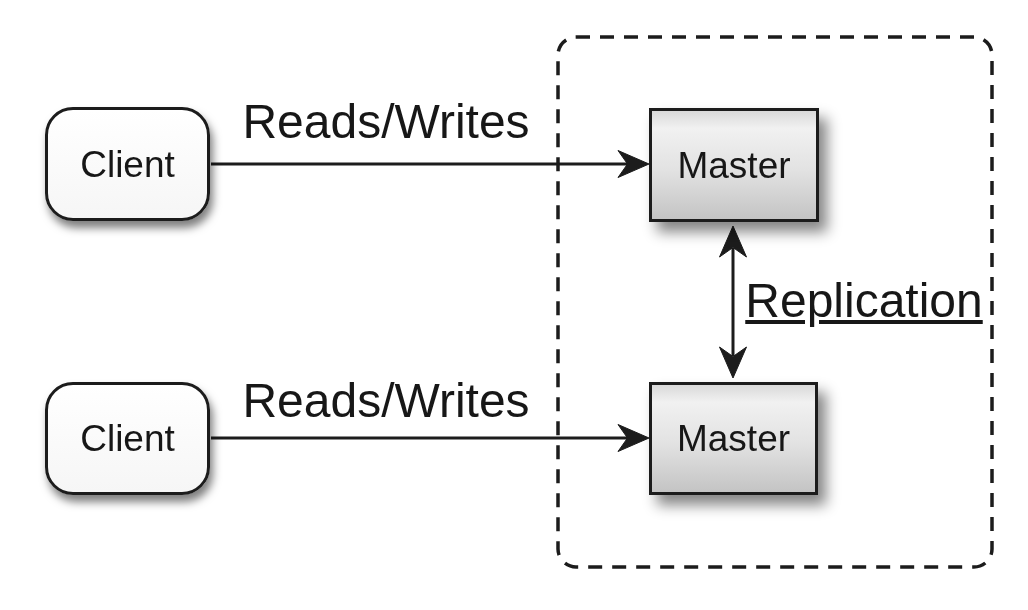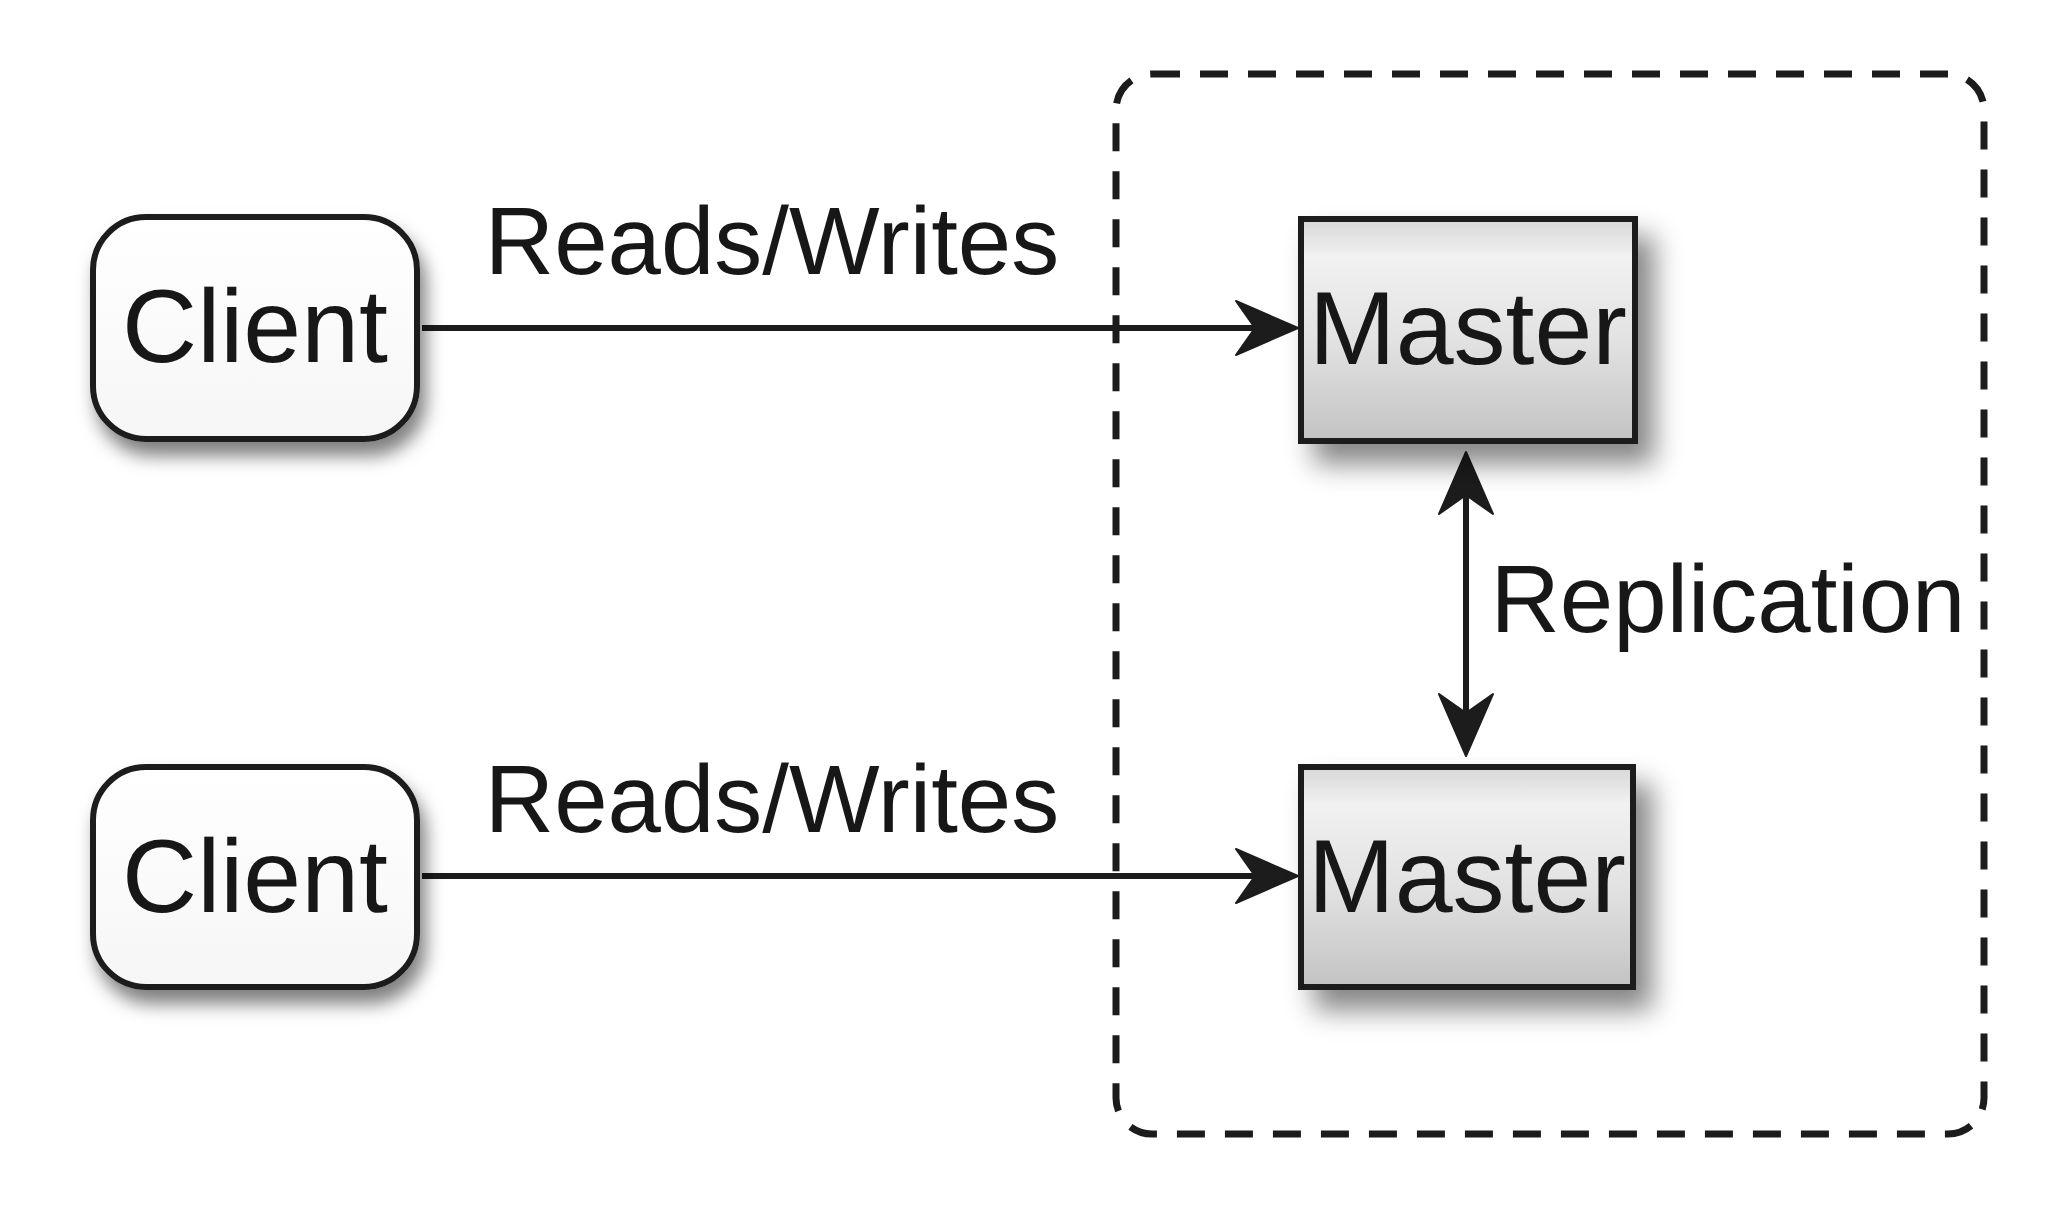--- a/index.html
+++ b/index.html
@@ -38,21 +38,21 @@
     stroke-width: 1;
     stroke-linejoin: round;
   }
   .node {
     position: absolute;
     display: flex;
     align-items: center;
     justify-content: center;
     border: 3px solid var(--stroke, #1c1c1c);
     color: var(--text, #171717);
-    font-size: 52px;
+    font-size: 37px;
     line-height: 1;
     box-sizing: border-box;
   }
   .client {
     border-radius: 28px;
     background: linear-gradient(180deg, var(--client-fill, #ffffff) 0%, #f6f6f6 100%);
     box-shadow: 3px 7px 9px rgba(0,0,0,0.5);
   }
   .master {
     background: linear-gradient(180deg,
@@ -110,15 +110,15 @@
   </div>
 
   <div class="node master" style="left:649px; top:382px; width:169px; height:113px;">
     <span>Master</span>
   </div>
 
   <div class="edge-label" style="left:386px; top:122px;">Reads/Writes</div>
 
   <div class="edge-label" style="left:386px; top:401px;">Reads/Writes</div>
 
-  <div class="edge-label" style="left:864px; top:301px;">Replication</div>
+  <div class="edge-label" style="left:864px; top:301px;text-decoration:underline;">Replication</div>
 
 </div>
 
 </body></html>

